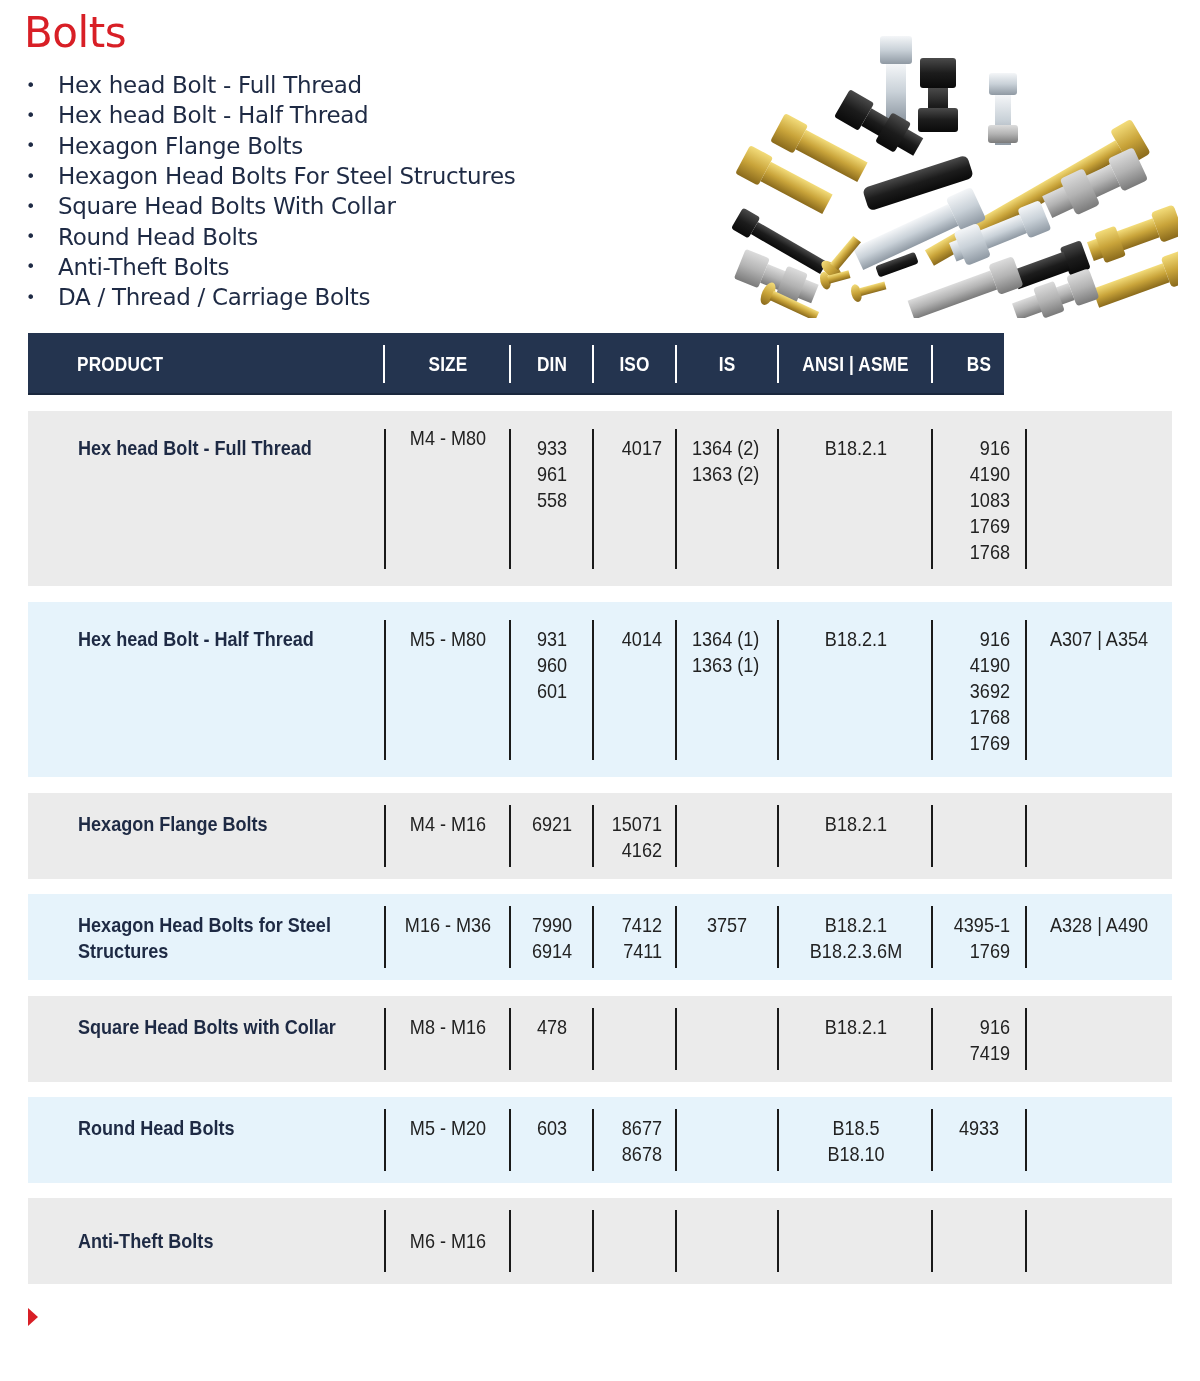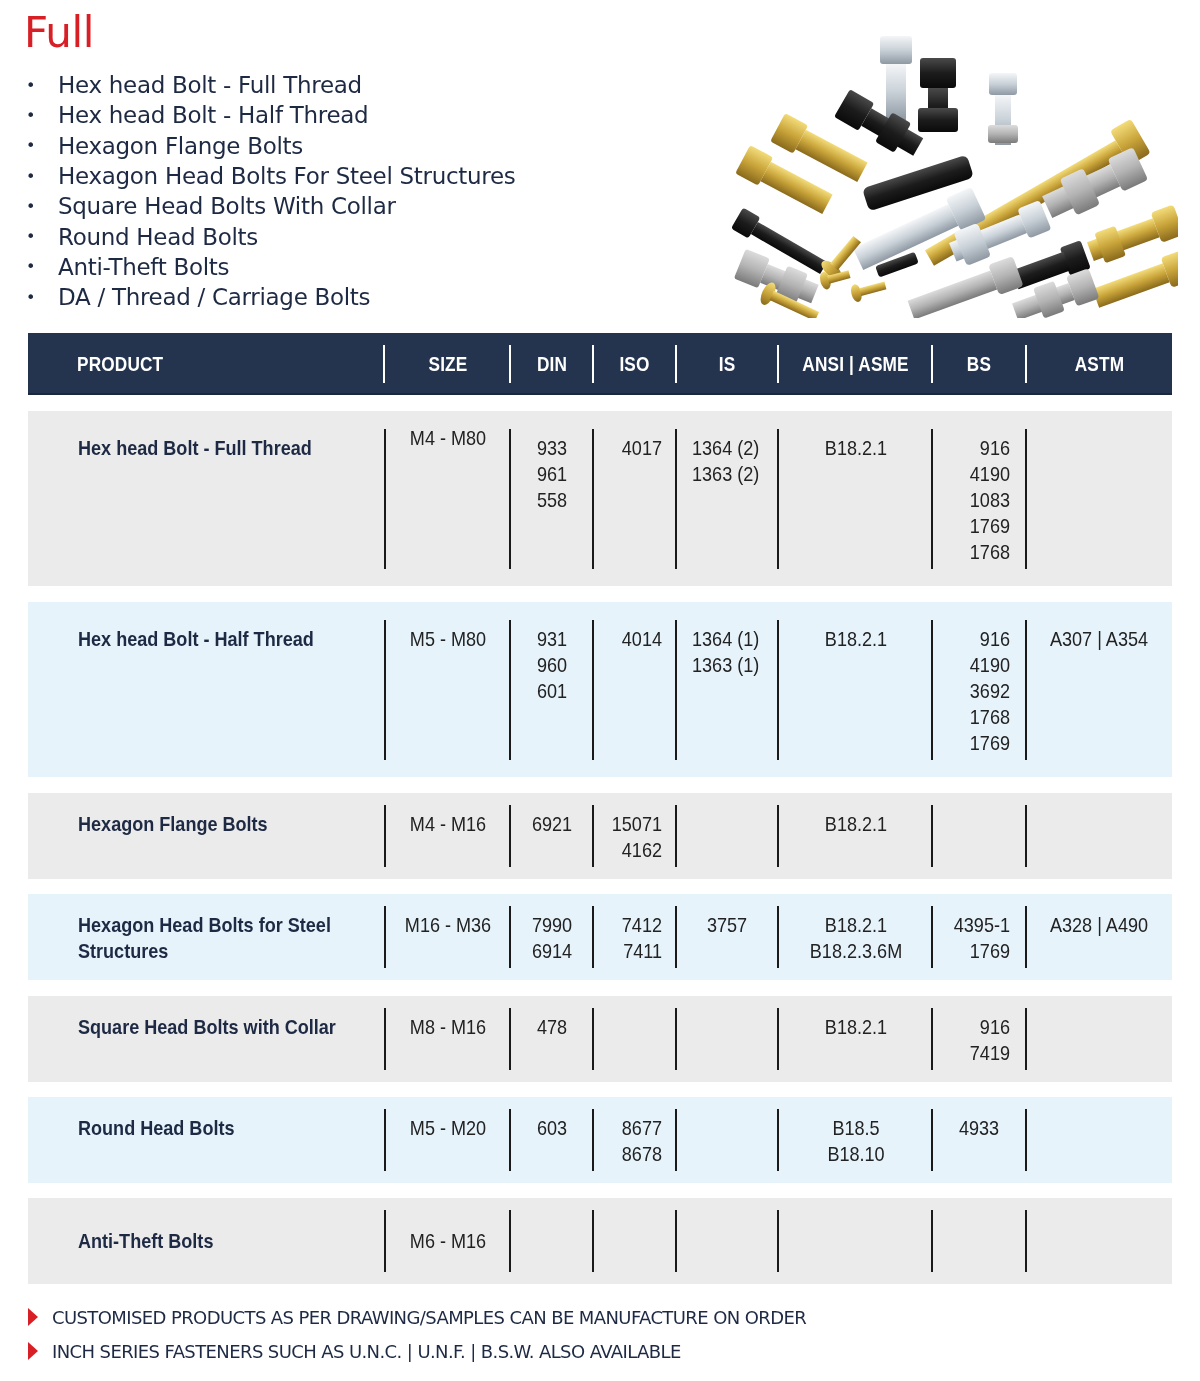--- a/index.html
+++ b/index.html
@@ -7,21 +7,21 @@
     body { position: relative; font-family: "Liberation Sans", sans-serif; color: #1e2a44; }
 
     .title { position: absolute; left: 24px; top: 8px; font-family: "DejaVu Sans", sans-serif; font-size: 42px; color: #d81f26; letter-spacing: -0.5px; }
 
     .bullets { position: absolute; left: 26px; top: 70px; list-style: none; }
     .bullets li { height: 30.3px; display: flex; align-items: center; font-family: "DejaVu Sans", sans-serif; font-size: 23px; color: #1e2a44; letter-spacing: -0.3px; }
     .bullets li .dot { width: 32px; font-size: 16px; display: inline-block; }
 
     .photo { position: absolute; left: 718px; top: 28px; width: 460px; height: 290px; }
 
-    .thead { position: absolute; left: 28px; top: 333px; width: 1144px; height: 62px; background: #24344f; border-bottom: 2px solid #1a273d; }
+    .thead { position: absolute; left: 28px; top: 333px; width: 976px; height: 62px; background: #24344f; border-bottom: 2px solid #1a273d; }
     .th { position: absolute; top: 0; height: 62px; display: flex; align-items: center; justify-content: center; color: #ffffff; font-family: "Liberation Sans", sans-serif; font-weight: bold; font-size: 21px; transform: scaleX(0.82); transform-origin: center; letter-spacing: 0.2px; }
     .th.left { justify-content: flex-start; transform-origin: left center; }
     .hsep { position: absolute; top: 12px; width: 2px; height: 38px; background: #ffffff; }
 
     .row { position: absolute; left: 28px; width: 1144px; }
     .row.gray { background: #ebebeb; }
     .row.blue { background: #e6f3fb; }
     .cell { position: absolute; font-family: "Liberation Sans", sans-serif; font-size: 21px; line-height: 26px; color: #222222; transform: scaleX(0.86); white-space: pre; }
     .cell.c { text-align: center; transform-origin: center top; }
     .cell.r { text-align: right; transform-origin: right top; }
@@ -29,21 +29,21 @@
     .pname { position: absolute; left: 50px; top: 20px; width: 330px; font-family: "Liberation Sans", sans-serif; font-weight: bold; font-size: 21px; line-height: 26px; color: #1e2a44; transform: scaleX(0.86); transform-origin: left top; white-space: pre; }
     .vsep { position: absolute; width: 2px; background: #1a1a1a; }
 
     .notes { position: absolute; left: 28px; top: 1300px; }
     .note { display: flex; align-items: center; height: 34px; font-family: "DejaVu Sans", sans-serif; font-size: 18px; color: #1e2a44; letter-spacing: -0.6px; }
     .note .arrow { width: 0; height: 0; border-top: 9px solid transparent; border-bottom: 9px solid transparent; border-left: 10px solid #d81f26; margin-right: 14px; }
   </style>
 </head>
 <body>
 
-<div class="title">Full</div>
+<div class="title">Bolts</div>
 
 <ul class="bullets">
   <li>
       <span class="dot">•</span>
       <span>Hex head Bolt - Full Thread</span>
     </li>
   <li>
       <span class="dot">•</span>
       <span>Hex head Bolt - Half Thread</span>
     </li>
@@ -376,19 +376,14 @@
   <div class="cell c" style="left:752px;top:30px;width:152px;"></div>
   <div class="vsep" style="left:903px;top:12px;height:62px;"></div>
   <div class="cell r" style="left:906px;top:30px;width:76px;"></div>
   <div class="vsep" style="left:997px;top:12px;height:62px;"></div>
   <div class="cell c" style="left:1000px;top:30px;width:142px;"></div>
 </div>
 
 <div class="notes">
   <div class="note">
     <span class="arrow"></span>
-    <span>CUSTOMISED PRODUCTS AS PER DRAWING/SAMPLES CAN BE MANUFACTURE ON ORDER</span>
   </div>
-  <div class="note">
-    <span class="arrow"></span>
-    <span>INCH SERIES FASTENERS SUCH AS U.N.C. | U.N.F. | B.S.W. ALSO AVAILABLE</span>
-  </div>
 </div>
 
 </body></html>

